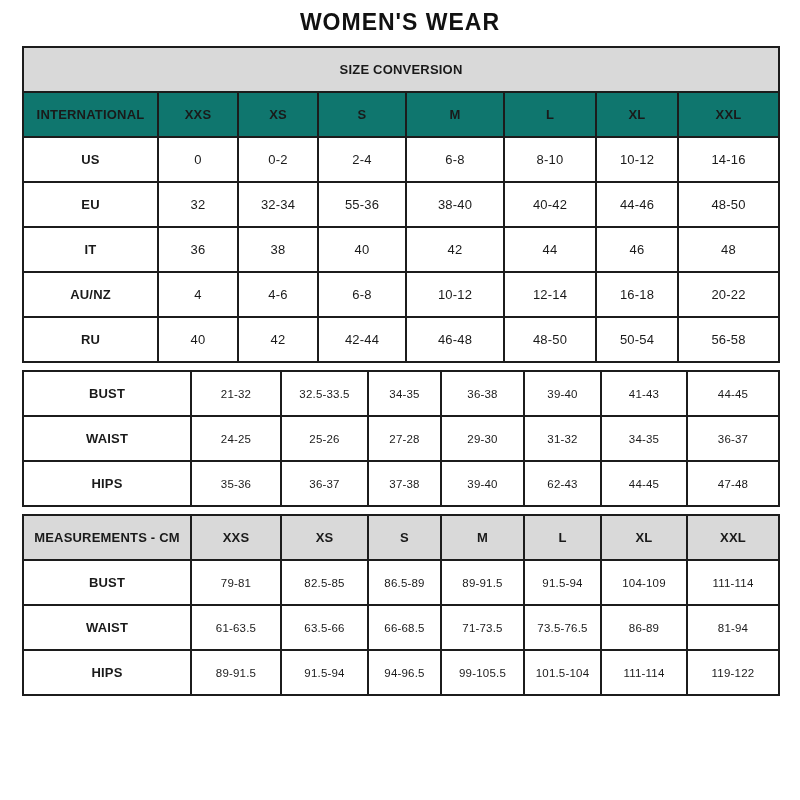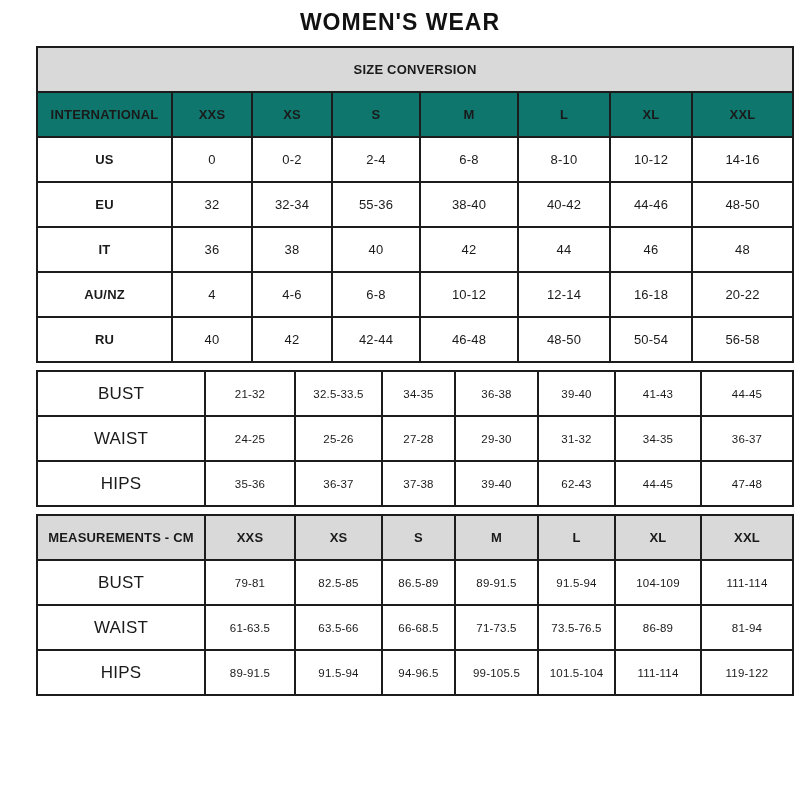--- a/index.html
+++ b/index.html
@@ -12,21 +12,21 @@
   .page { width: 800px; height: 800px; background: #ffffff; border-radius: 22px; }
   .page-title {
     text-align: center;
     font-size: 23px;
     font-weight: 600;
     letter-spacing: 1px;
     color: #111111;
     padding-top: 9px;
     margin: 0 0 10px 0;
   }
-  .tables { padding: 0 36px; }
+  .tables { padding: 0 22px; }
   table.grid {
     width: 756px;
     border-collapse: collapse;
     table-layout: fixed;
     margin-bottom: 7px;
   }
   table.grid th, table.grid td {
     border: 2px solid #1c1c1c;
     text-align: center;
     vertical-align: middle;
@@ -37,21 +37,21 @@
   }
   .band {
     background: #d9d9d9;
     font-weight: 700;
     font-size: 13px;
     letter-spacing: 0.4px;
   }
   .col-h.plain { background: #0f766e; font-weight: 600; font-size: 13px; }
   .t1 td.row-label { font-weight: 600; font-size: 13px; }
   .t1 td.value-cell { font-weight: 500; font-size: 13px; }
-  .t2 td.row-label, .t3 td.row-label { font-weight: 400; font-size: 17px; }
+  .t2 td.row-label, .t3 td.row-label { font-weight: 700; font-size: 13px; }
   .t2 td.value-cell, .t3 td.value-cell { font-weight: 500; font-size: 11.5px; }
 </style>
 </head>
 <body>
 
 <div class="page">
   <h1 class="page-title">WOMEN'S WEAR</h1>
 
   <div class="tables">
 

